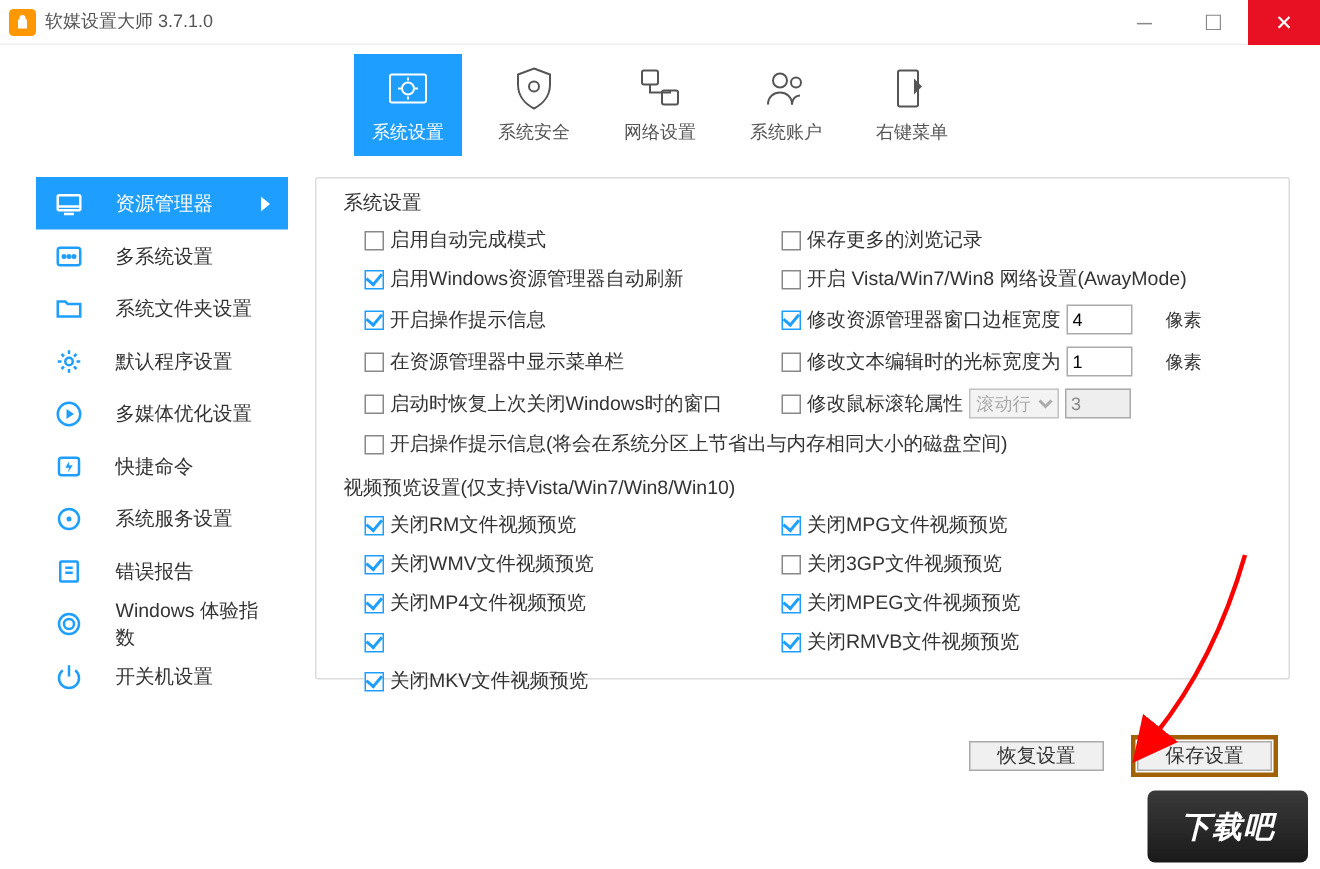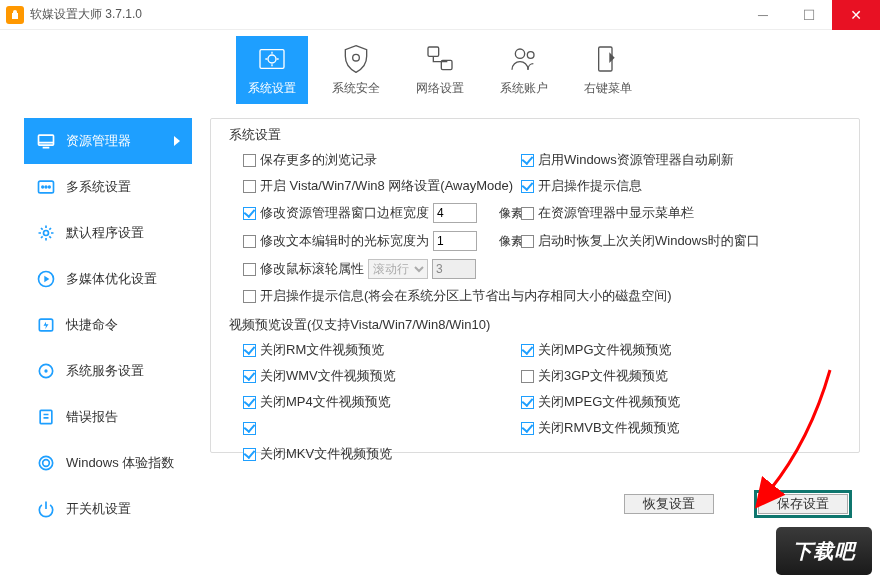--- a/index.html
+++ b/index.html
@@ -15,46 +15,46 @@
 
 .topnav { display: flex; justify-content: center; gap: 12px; padding: 6px 0 0 0; }
 .tab { width: 72px; height: 68px; display: flex; flex-direction: column; align-items: center; justify-content: center; gap: 5px; color: #555; font-size: 12px; cursor: pointer; }
 .tab.active { background: #1e9fff; color: #fff; }
 .tab svg { width: 32px; height: 32px; stroke: #555; fill: none; stroke-width: 2; }
 .tab.active svg { stroke: #fff; }
 
 .content { display: flex; padding: 14px 20px 0 24px; gap: 18px; }
 
 .sidebar { width: 168px; }
-.sidebar-item { display: flex; align-items: center; gap: 10px; height: 46px; padding: 4px 12px; font-size: 13px; color: #333; cursor: pointer; }
+.sidebar-item { display: flex; align-items: center; gap: 21px; height: 35px; padding: 4px 12px; font-size: 13px; color: #333; cursor: pointer; }
 .sidebar-item.active { background: #1e9fff; color: #fff; }
 .sidebar-item .sicon { width: 20px; height: 20px; display: flex; align-items: center; justify-content: center; }
 .sidebar-item svg { width: 20px; height: 20px; stroke: #1e9fff; fill: none; stroke-width: 2; }
 .sidebar-item.active svg { stroke: #fff; }
 .sidebar-item .tri { margin-left: auto; width: 0; height: 0; border-top: 5px solid transparent; border-bottom: 5px solid transparent; border-left: 6px solid #fff; }
 
 .main { flex: 1; border: 1px solid #dcdcdc; border-radius: 2px; padding: 0; font-size: 13px; color: #333; position: relative; height: 335px; }
 .fieldset { border: none; padding: 8px 14px 4px 14px; }
 .legend { font-size: 13px; color: #333; margin-bottom: 6px; position:relative; top:-1px; background:#fff; padding:0 4px; }
 .grid { display: grid; grid-template-columns: 270px 1fr; column-gap: 8px; row-gap: 8px; padding: 0 0 0 18px; }
 .row { display: flex; align-items: center; gap: 4px; white-space: nowrap; }
 .chk { width: 13px; height: 13px; appearance: none; border: 1px solid #888; background: #fff; flex-shrink: 0; position: relative; }
 .chk:checked { border-color: #1e9fff; }
 .chk:checked::after { content:""; position:absolute; left:2px; top:-1px; width:5px; height:8px; border: solid #1e9fff; border-width: 0 2px 2px 0; transform: rotate(40deg); }
 .num { width: 44px; height: 20px; border:1px solid #aaa; font-size:12px; padding:0 3px; }
 .sel { width: 60px; height: 20px; border:1px solid #aaa; font-size:12px; background:#eee; color:#888; }
 .unit { font-size: 12px; color:#333; margin-left:18px; }
 
 .btnbar { position:absolute; right: 28px; top: 490px; display:flex; gap: 18px; align-items:center; }
 .btn { width: 90px; height: 20px; background:#f0f0f0; border:1px solid #aaa; font-size:13px; color:#333; display:flex; align-items:center; justify-content:center; cursor:pointer; }
-.redbox { border: 3px solid #0f766e; padding: 1px; margin-left: 22px; }
+.redbox { border: 3px solid #a16207; padding: 1px; }
 
 .arrow { position:absolute; pointer-events:none; }
 
-.watermark { position:absolute; right: 8px; bottom: 4px; width: 96px; height: 48px; background: linear-gradient(#3a3a3a,#1a1a1a); border-radius: 5px; color:#fff; display:flex; align-items:center; justify-content:center; font-size: 20px; font-weight: bold; font-style: italic; letter-spacing:1px;text-align:right; }
+.watermark { position:absolute; right: 8px; bottom: 4px; width: 107px; height: 48px; background: linear-gradient(#3a3a3a,#1a1a1a); border-radius: 5px; color:#fff; display:flex; align-items:center; justify-content:center; font-size: 20px; font-weight: bold; font-style: italic; letter-spacing:1px;text-align:right; }
 </style>
 </head>
 <body>
 
 <div class="titlebar">
   <div class="logo">
     <svg viewBox="0 0 24 24">
         <path d="M12 2a4 4 0 0 0-4 4v2H6v12h12V8h-2V6a4 4 0 0 0-4-4z"></path>
       </svg>
   </div>
@@ -127,20 +127,28 @@
             <circle cx="8" cy="12" r="1"></circle>
             <circle cx="12" cy="12" r="1"></circle>
             <circle cx="16" cy="12" r="1"></circle>
           </svg>
         </span>
       <span>多系统设置</span>
     </div>
     <div class="sidebar-item">
       <span class="sicon">
           <svg viewBox="0 0 24 24">
+            <path d="M3 6h6l2 2h10v10H3z"></path>
+          </svg>
+        </span>
+      <span>系统文件夹设置</span>
+    </div>
+    <div class="sidebar-item">
+      <span class="sicon">
+          <svg viewBox="0 0 24 24">
             <circle cx="12" cy="12" r="3"></circle>
             <path d="M12 3v3M12 18v3M3 12h3M18 12h3M6 6l2 2M16 16l2 2M18 6l-2 2M8 16l-2 2"></path>
           </svg>
         </span>
       <span>默认程序设置</span>
     </div>
     <div class="sidebar-item">
       <span class="sicon">
           <svg viewBox="0 0 24 24">
             <circle cx="12" cy="12" r="9"></circle>
@@ -193,20 +201,24 @@
         </span>
       <span>开关机设置</span>
     </div>
   </div>
 
   <div class="main">
 
     <div class="fieldset">
       <div class="legend">系统设置</div>
       <div class="grid">
+        <div class="row">
+            <input type="checkbox" class="chk" style="">
+            <span>启用自动完成模式</span>
+          </div>
         <div class="row">
             <input type="checkbox" class="chk" style="">
             <span>保存更多的浏览记录</span>
           </div>
 
         <div class="row">
             <input type="checkbox" class="chk" checked="" style="">
             <span>启用Windows资源管理器自动刷新</span>
           </div>
         <div class="row">

